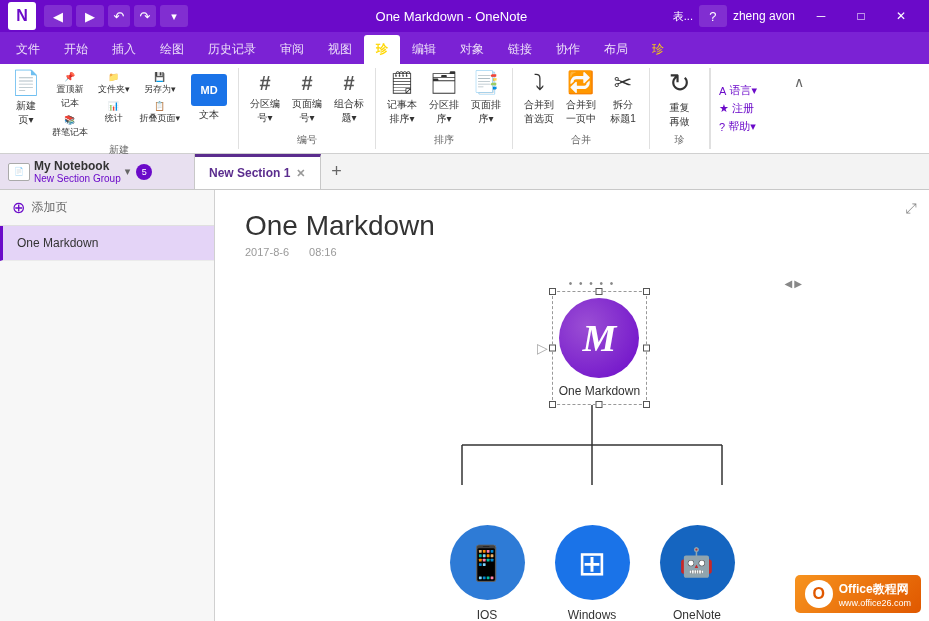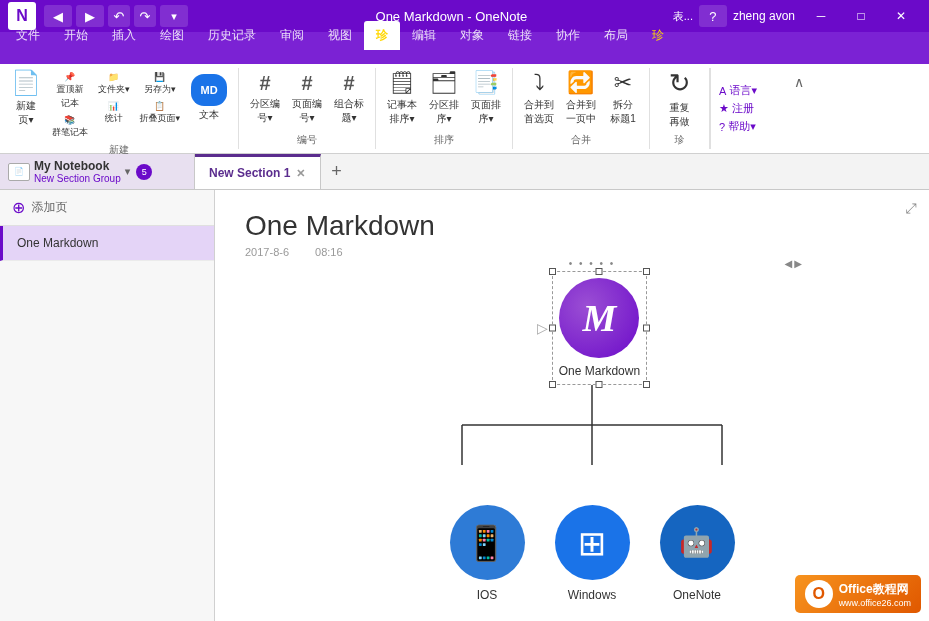--- a/index.html
+++ b/index.html
@@ -20,21 +20,21 @@
     .title-bar-center { flex: 1; text-align: center; font-size: 13px; padding-left: 42px; }
     .title-bar-right { display: flex; align-items: center; gap: 6px; }
     .nav-btn { width: 28px; height: 22px; background: rgba(255,255,255,0.15); border: none; color: #fff; border-radius: 3px; cursor: pointer; font-size: 13px; display: flex; align-items: center; justify-content: center; }
 
     
     .ribbon-tabs {
       background: #7b22d4;
       display: flex;
       align-items: flex-end;
       height: 32px;
-      padding: 14px 4px;
+      padding: 0 4px;
       flex-shrink: 0;
     }
     .ribbon-tab {
       padding: 6px 12px;
       color: #fff;
       font-size: 12px;
       cursor: pointer;
       border-radius: 3px 3px 0 0;
       opacity: 0.85;
     }
@@ -177,23 +177,24 @@
       display: flex; align-items: center; justify-content: center;
     }
     .page-title-main {
       font-size: 28px;
       font-weight: 300;
       color: #333;
       margin-bottom: 4px;
     }
     .page-meta {
       display: flex;
-      gap: 26px;
+      gap: 20px;
       font-size: 11px;
       color: #999;
+      margin-bottom: 20px;
     }
 
     .node-main {
       display: flex;
       flex-direction: column;
       align-items: center;
       gap: 6px;
     }
     .node-icon-purple {
       width: 80px; height: 80px;
@@ -329,21 +330,21 @@
         <button class="ribbon-btn-sm">
           <span>💾</span>
           <span style="font-size:9px;">另存为▾</span>
         </button>
         <button class="ribbon-btn-sm">
           <span>📋</span>
           <span style="font-size:9px;">折叠页面▾</span>
         </button>
       </div>
       <button class="ribbon-btn" style="height:56px;">
-        <div style="width:36px;height:32px;background:#1a73e8;border-radius:13px;display:flex;align-items:center;justify-content:center;color:#fff;font-weight:bold;font-size:11px;">MD</div>
+        <div style="width:36px;height:32px;background:#1a73e8;border-radius:3px;display:flex;align-items:center;justify-content:center;color:#fff;font-weight:bold;font-size:11px;">MD</div>
         <span class="ribbon-btn-label">文本</span>
       </button>
     </div>
     <div class="ribbon-group-label">新建</div>
   </div>
 
   <div class="ribbon-group">
     <div class="ribbon-group-content">
       <button class="ribbon-btn" style="height:56px;">
         <div style="font-size:20px;font-weight:bold;color:#555;">#</div>

